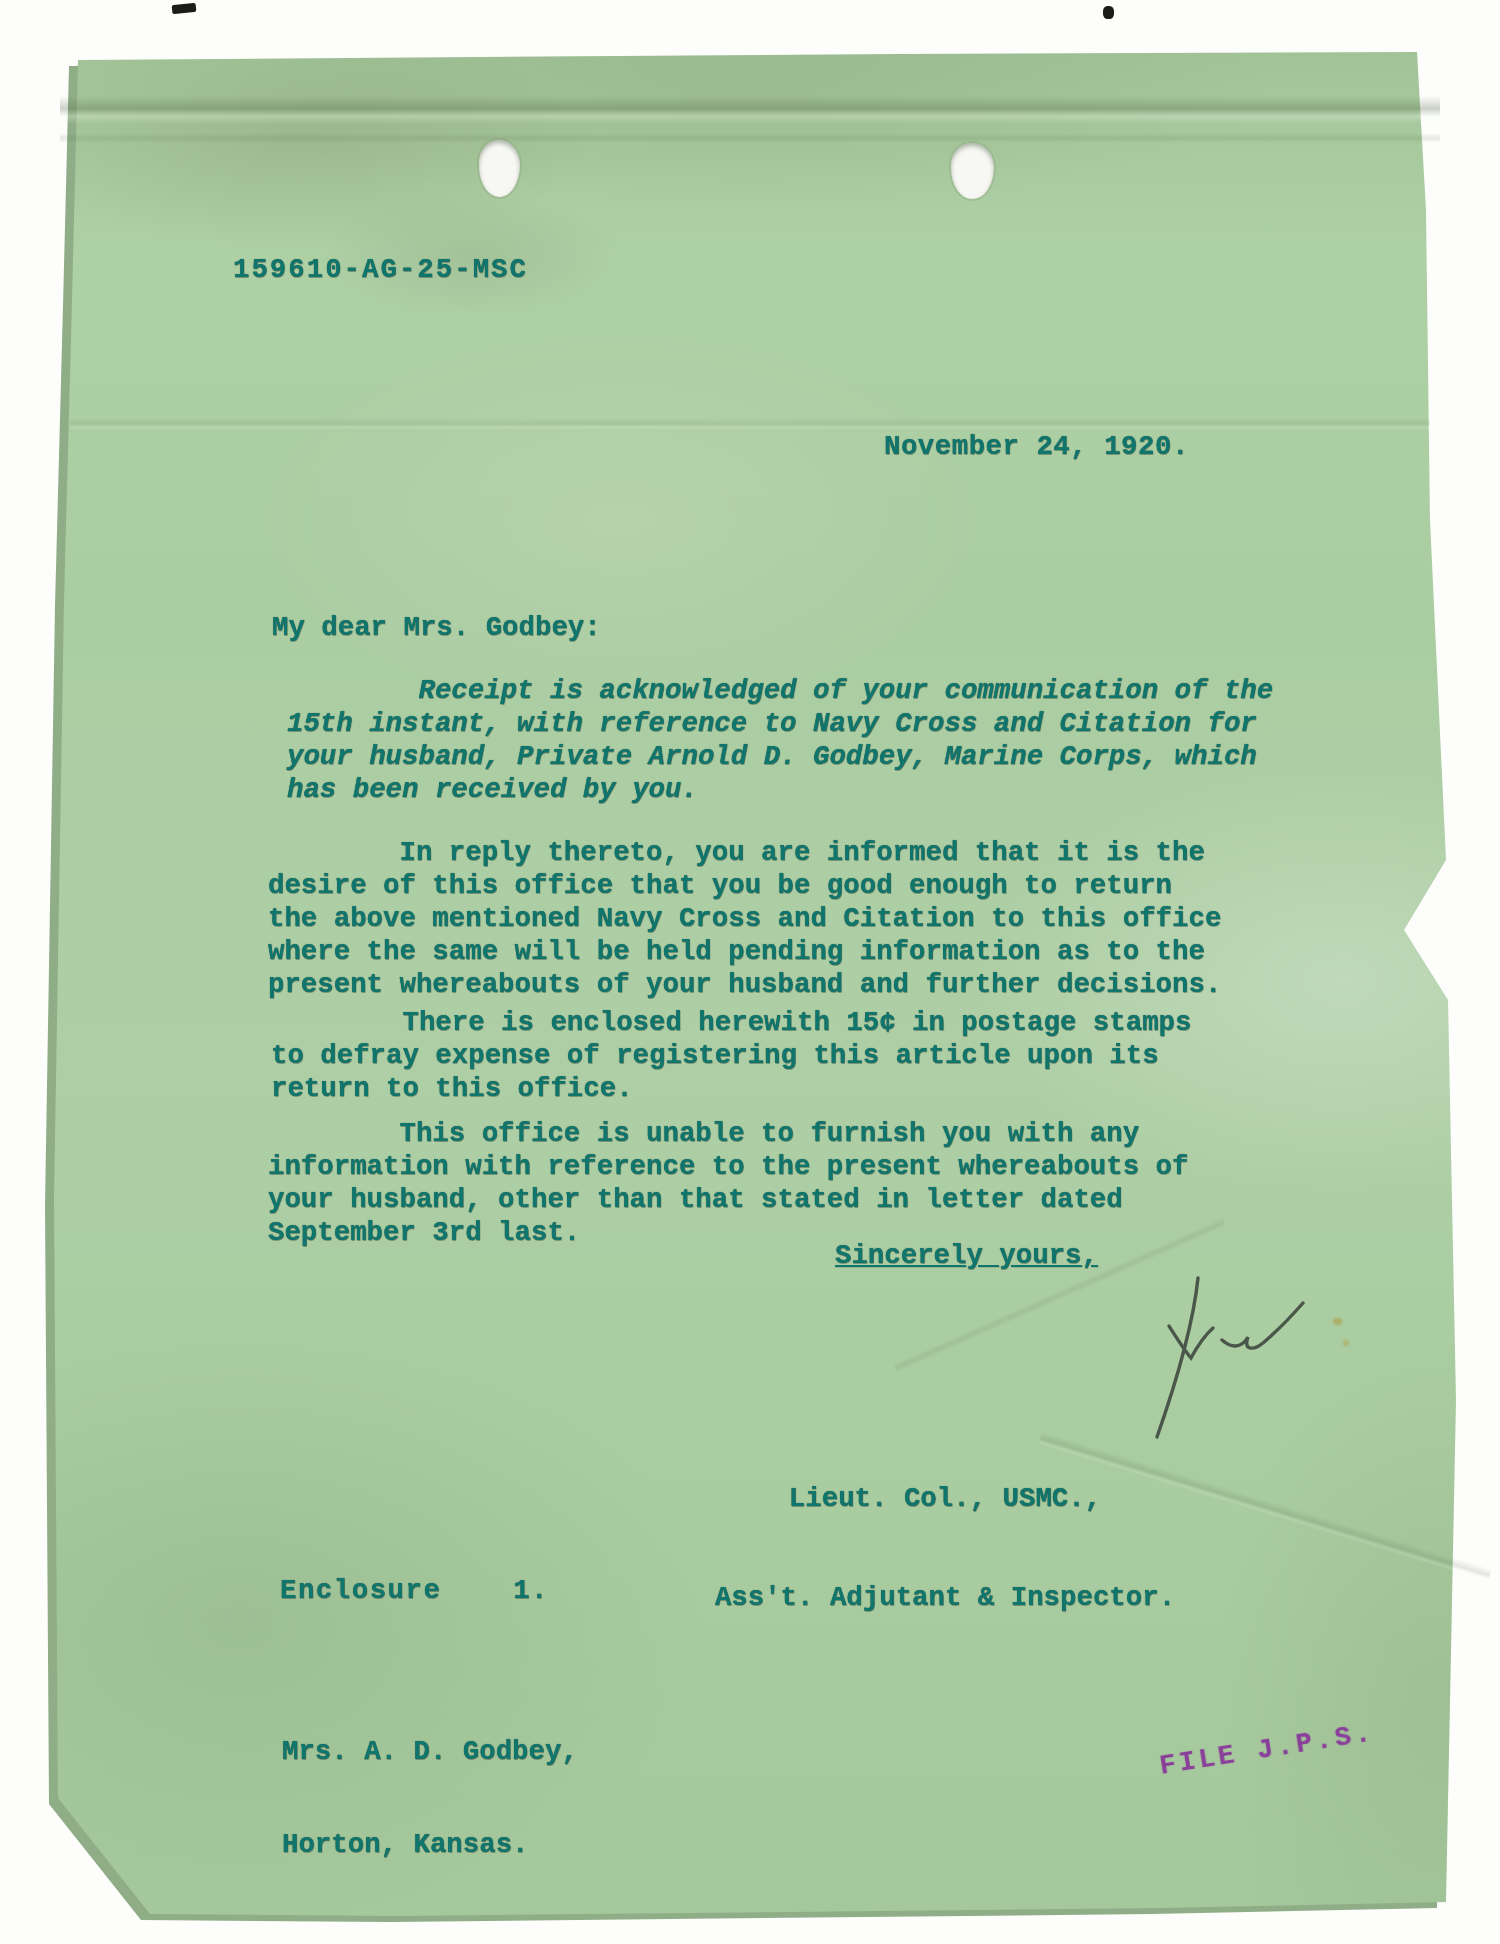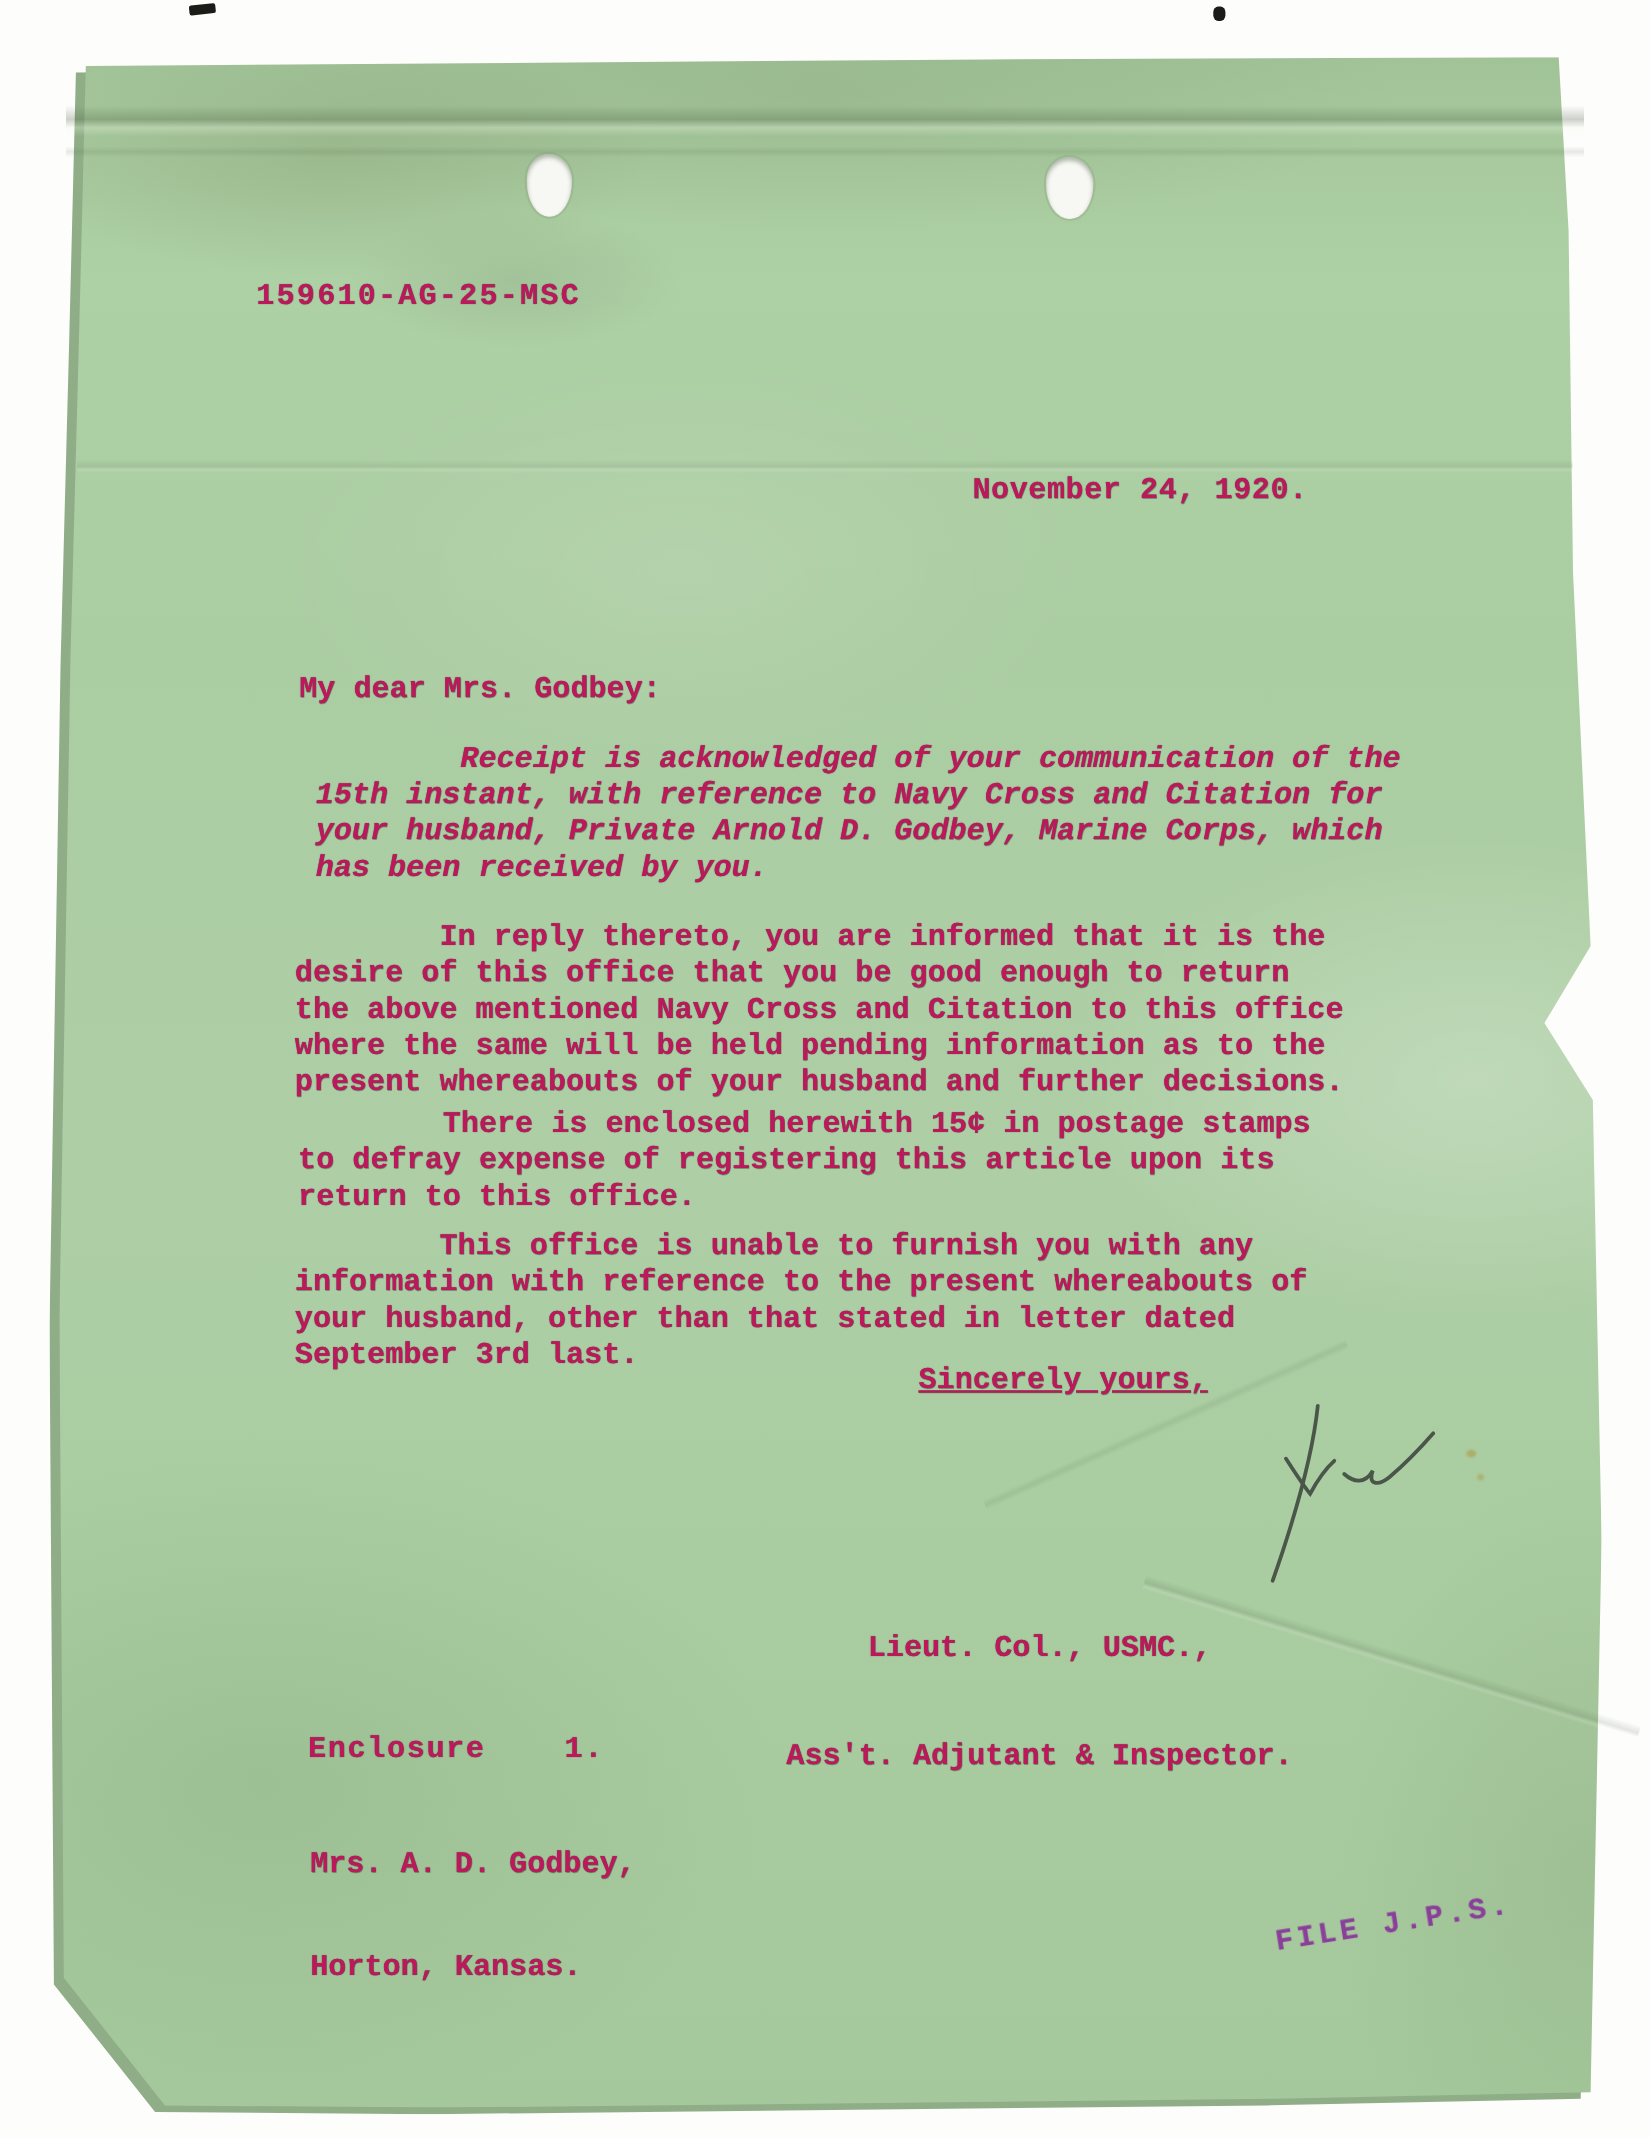--- a/index.html
+++ b/index.html
@@ -53,38 +53,38 @@
   .stain.t2{left:1343px;top:1340px;width:6px;height:6px;background:rgba(176,150,52,.45);}
   .hole{
     position:absolute;background:#f7f7f3;
     border-radius:48% 52% 50% 50%/40% 44% 58% 56%;
     box-shadow:inset 0 3px 4px rgba(85,105,80,.45), 0 0 0 2px rgba(130,150,120,.25);
   }
   .hole.h1{left:479px;top:140px;width:41px;height:57px;}
   .hole.h2{left:951px;top:143px;width:43px;height:56px;}
   .type{
     position:absolute;
-    color:#be185d;
+    color:#0f766e;
     font-weight:bold;
     font-size:27.4px;
     line-height:33px;
     white-space:pre;
     text-shadow:0 0 1px rgba(28,34,22,.65),.5px .5px 0 rgba(28,34,22,.3);
   }
   .file-number{left:233px;top:253px;letter-spacing:2px;filter:blur(.3px);}
   .date-line{left:884px;top:430px;letter-spacing:.5px;}
   .salutation{left:272px;top:611px;}
   .para.p1{left:287px;top:674px;font-style:italic;}
   .para.p2{left:268px;top:836px;}
   .para.p3{left:271px;top:1006px;}
   .para.p4{left:268px;top:1117px;}
   .closing{left:835px;top:1239px;text-decoration:underline;}
   .sigblock{left:705px;top:1416px;width:480px;text-align:center;}
   .enclosure{left:280px;top:1563px;letter-spacing:1.5px;margin-top:11px;}
-  .recipient{left:282px;top:1618px;line-height:31px;}
+  .recipient{left:282px;top:1674px;line-height:31px;}
   .stamp{
     position:absolute;left:1160px;top:1752px;
     color:#8a3f9a;font-weight:bold;font-size:27px;letter-spacing:3.5px;
     transform:rotate(-9deg);transform-origin:left center;
     white-space:pre;
     text-shadow:0 0 1px rgba(138,63,154,.7);
     filter:blur(.2px);
   }
   .pencil{position:absolute;left:0;top:0;pointer-events:none;}
 </style>

